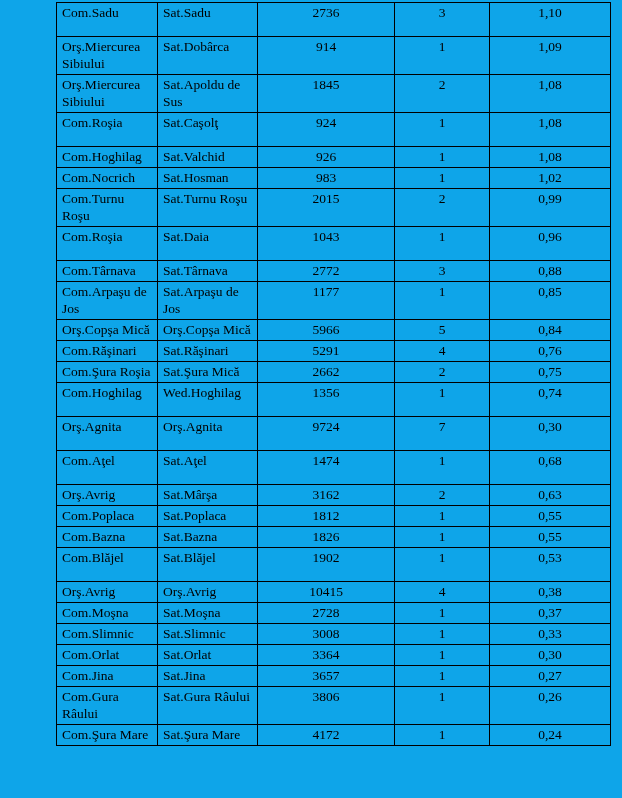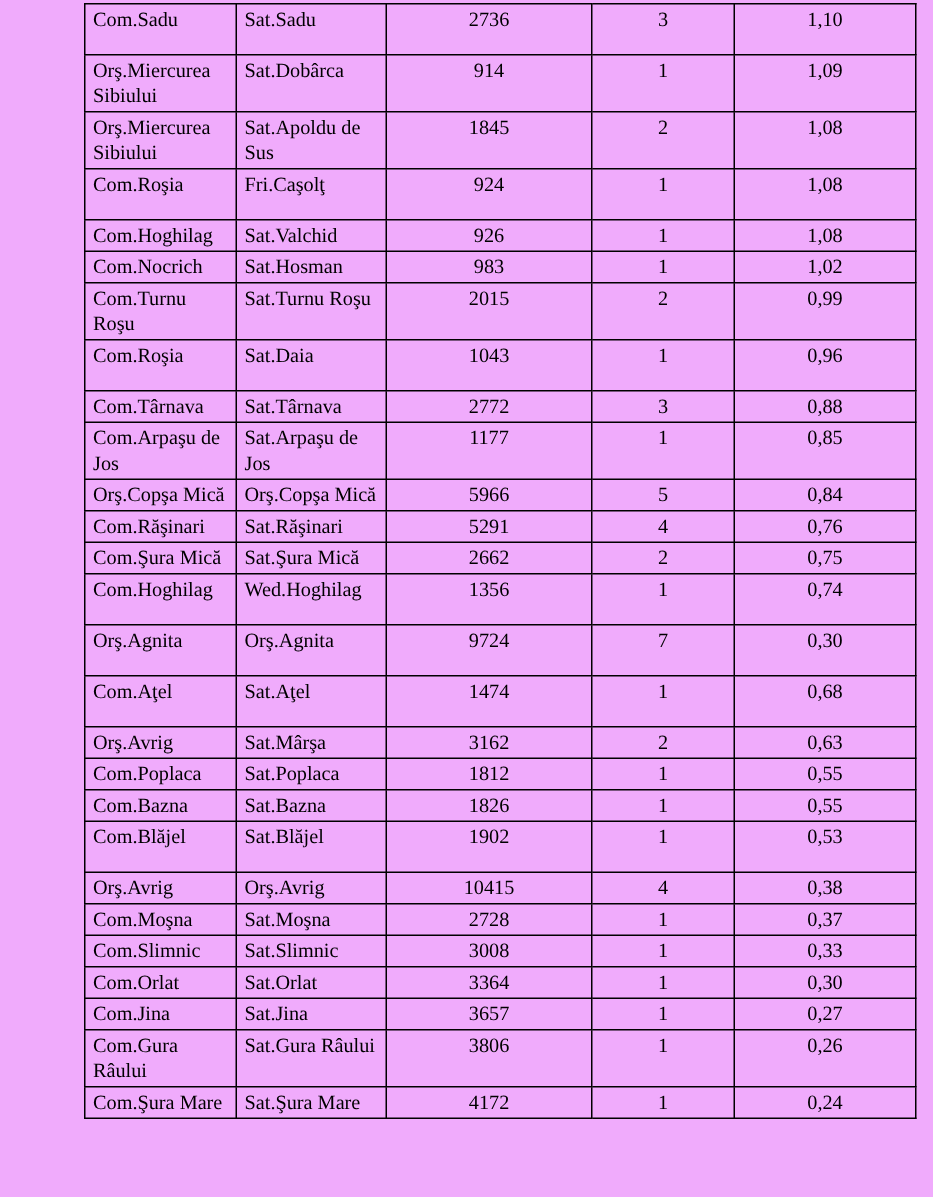--- a/index.html
+++ b/index.html
@@ -1,21 +1,21 @@
 <!DOCTYPE html>
 <html><head>
 <meta charset="utf-8">
 <style>
   * { margin: 0; padding: 0; box-sizing: border-box; }
   html, body { background: #ffffff; }
   .page {
     position: relative;
     width: 622px;
     height: 798px;
-    background: #f0abfc;
+    background: #0ea5e9;
     overflow: hidden;
     font-family: "Liberation Serif", "DejaVu Serif", serif;
   }
   table.doc-table {
     position: absolute;
     left: 56px;
     top: 2px;
     width: 554px;
     border-collapse: collapse;
     table-layout: fixed;
@@ -62,21 +62,21 @@
         </tr>
         <tr>
           <td>Orş.Miercurea Sibiului</td>
           <td>Sat.Apoldu de Sus</td>
           <td class="num">1845</td>
           <td class="num">2</td>
           <td class="num">1,08</td>
         </tr>
         <tr class="tall">
           <td>Com.Roşia</td>
-          <td>Fri.Caşolţ</td>
+          <td>Sat.Caşolţ</td>
           <td class="num">924</td>
           <td class="num">1</td>
           <td class="num">1,08</td>
         </tr>
         <tr>
           <td>Com.Hoghilag</td>
           <td>Sat.Valchid</td>
           <td class="num">926</td>
           <td class="num">1</td>
           <td class="num">1,08</td>
@@ -124,21 +124,21 @@
           <td class="num">0,84</td>
         </tr>
         <tr>
           <td>Com.Răşinari</td>
           <td>Sat.Răşinari</td>
           <td class="num">5291</td>
           <td class="num">4</td>
           <td class="num">0,76</td>
         </tr>
         <tr>
-          <td>Com.Şura Mică</td>
+          <td>Com.Şura Roşia</td>
           <td>Sat.Şura Mică</td>
           <td class="num">2662</td>
           <td class="num">2</td>
           <td class="num">0,75</td>
         </tr>
         <tr class="tall">
           <td>Com.Hoghilag</td>
           <td>Wed.Hoghilag</td>
           <td class="num">1356</td>
           <td class="num">1</td>

